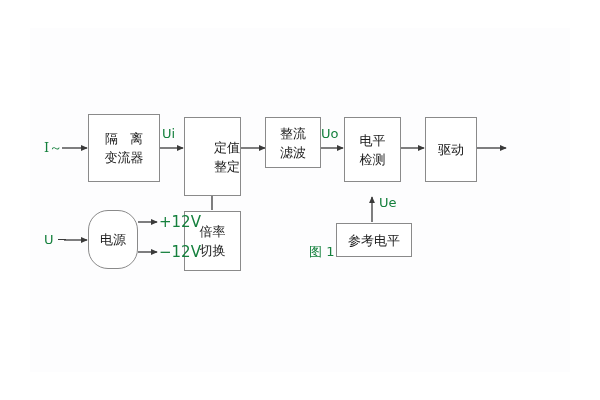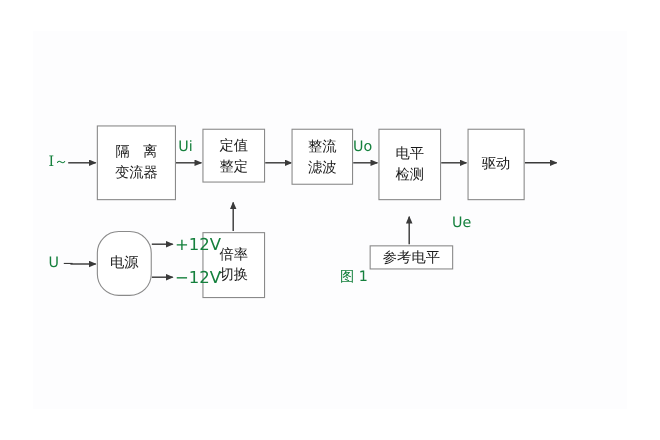--- a/index.html
+++ b/index.html
@@ -108,21 +108,21 @@
   <div class="lbl" style="left:44px; top:233px;">U</div>
 
   <div style="position:absolute; left:58px; top:239px; width:8px; height:1.3px; background:#3a3a3a;"></div>
   <div style="position:absolute; left:56px; top:147px; width:0px; height:0px;"></div>
 
   <div class="blk" style="left:88px; top:114px; width:72px; height:68px;">
     <span class="ln spaced">隔 离</span>
     <span class="ln">变流器</span>
   </div>
 
-  <div class="blk" style="left:184px; top:117px; width:57px; height:49px;">
+  <div class="blk" style="left:184px; top:117px; width:57px; height:79px;align-items:flex-end;">
     <span class="ln">定值</span>
     <span class="ln">整定</span>
   </div>
 
   <div class="blk" style="left:265px; top:117px; width:56px; height:51px;">
     <span class="ln">整流</span>
     <span class="ln">滤波</span>
   </div>
 
   <div class="blk" style="left:344px; top:117px; width:57px; height:65px;align-items:center;">
@@ -137,29 +137,29 @@
 
   <div class="blk one-line" style="left:88px; top:210px; width:50px; height:59px;border-radius:20px;">
     <span class="ln">电源</span>
   </div>
 
   <div class="blk" style="left:184px; top:211px; width:57px; height:60px;">
     <span class="ln">倍率</span>
     <span class="ln">切换</span>
   </div>
 
-  <div class="blk one-line" style="left:336px; top:223px; width:76px; height:22px;">
+  <div class="blk one-line" style="left:336px; top:223px; width:76px; height:34px;">
     <span class="ln">参考电平</span>
   </div>
 
   <div class="lbl" style="left:162px; top:127px;">Ui</div>
 
   <div class="lbl" style="left:321px; top:127px;text-align:center;">Uo</div>
 
-  <div class="lbl" style="left:379px; top:196px;margin-left:32px;">Ue</div>
+  <div class="lbl" style="left:379px; top:196px;">Ue</div>
 
   <div class="lbl small" style="left:159px; top:215px;">+12V</div>
 
   <div class="lbl small" style="left:159px; top:245px;">−12V</div>
 
   <div class="lbl caption" style="left:289px; top:245px;margin-left:20px;">图 1</div>
 
 </div>
 
 </body></html>

